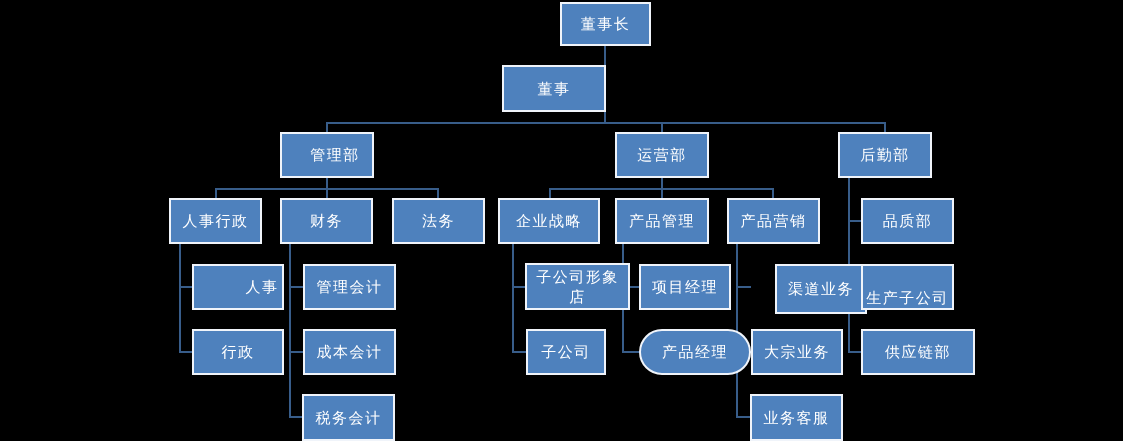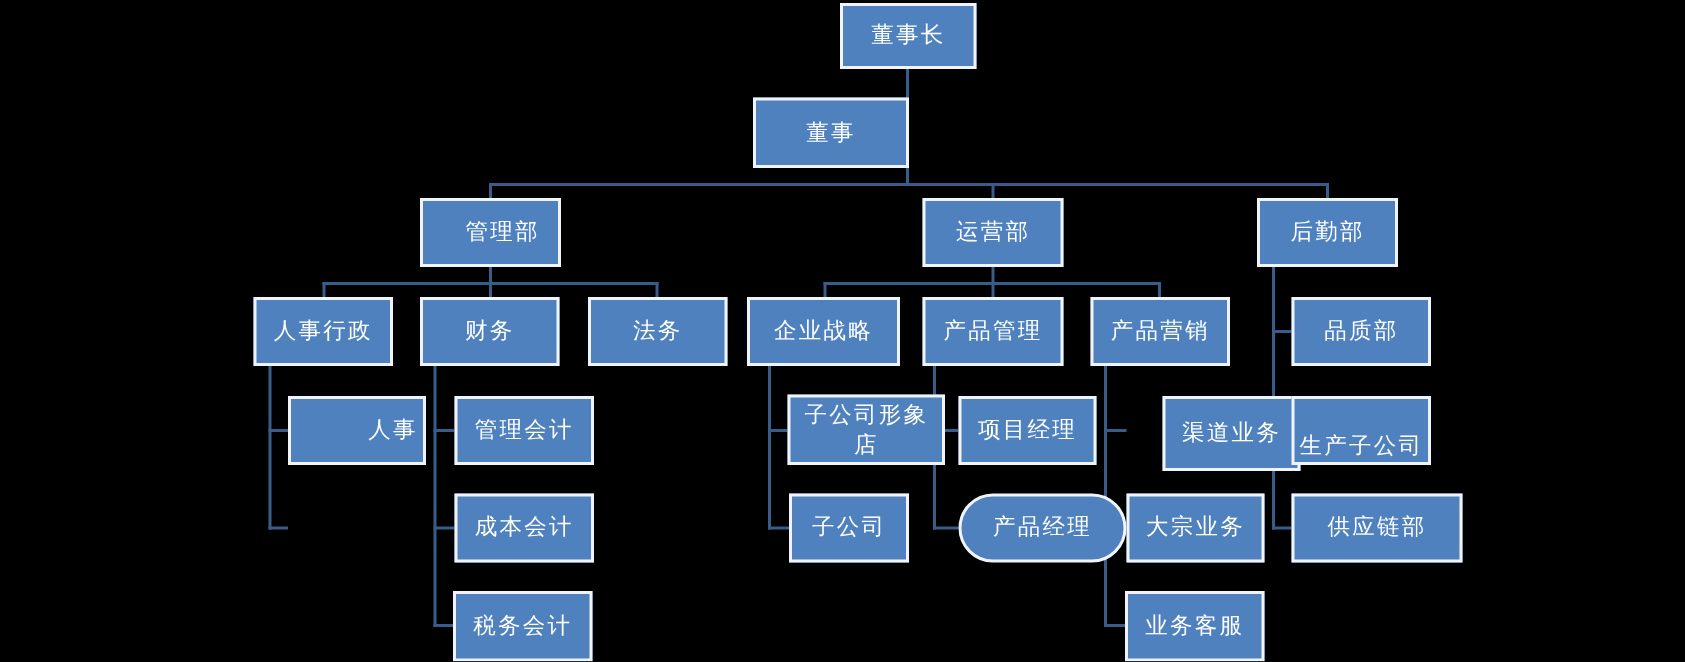--- a/index.html
+++ b/index.html
@@ -103,20 +103,23 @@
     </div>
     <div class="node" style="left: 280px; top: 198px; width: 93px; height: 46px;">
       <span class="lbl">财务</span>
     </div>
     <div class="node" style="left: 392px; top: 198px; width: 93px; height: 46px;">
       <span class="lbl">法务</span>
     </div>
     <div class="node" style="left: 192px; top: 264px; width: 92px; height: 46px; padding-left: 48px;">
       <span class="lbl">人事</span>
     </div>
+    <div class="node" style="left: 192px; top: 329px; width: 92px; height: 46px;">
+      <span class="lbl">行政</span>
+    </div>
     <div class="node" style="left: 303px; top: 264px; width: 93px; height: 46px;">
       <span class="lbl">管理会计</span>
     </div>
     <div class="node" style="left: 303px; top: 329px; width: 93px; height: 46px;">
       <span class="lbl">成本会计</span>
     </div>
     <div class="node" style="left: 302px; top: 394px; width: 93px; height: 47px;">
       <span class="lbl">税务会计</span>
     </div>
     <div class="node" style="left: 498px; top: 198px; width: 102px; height: 46px;">

